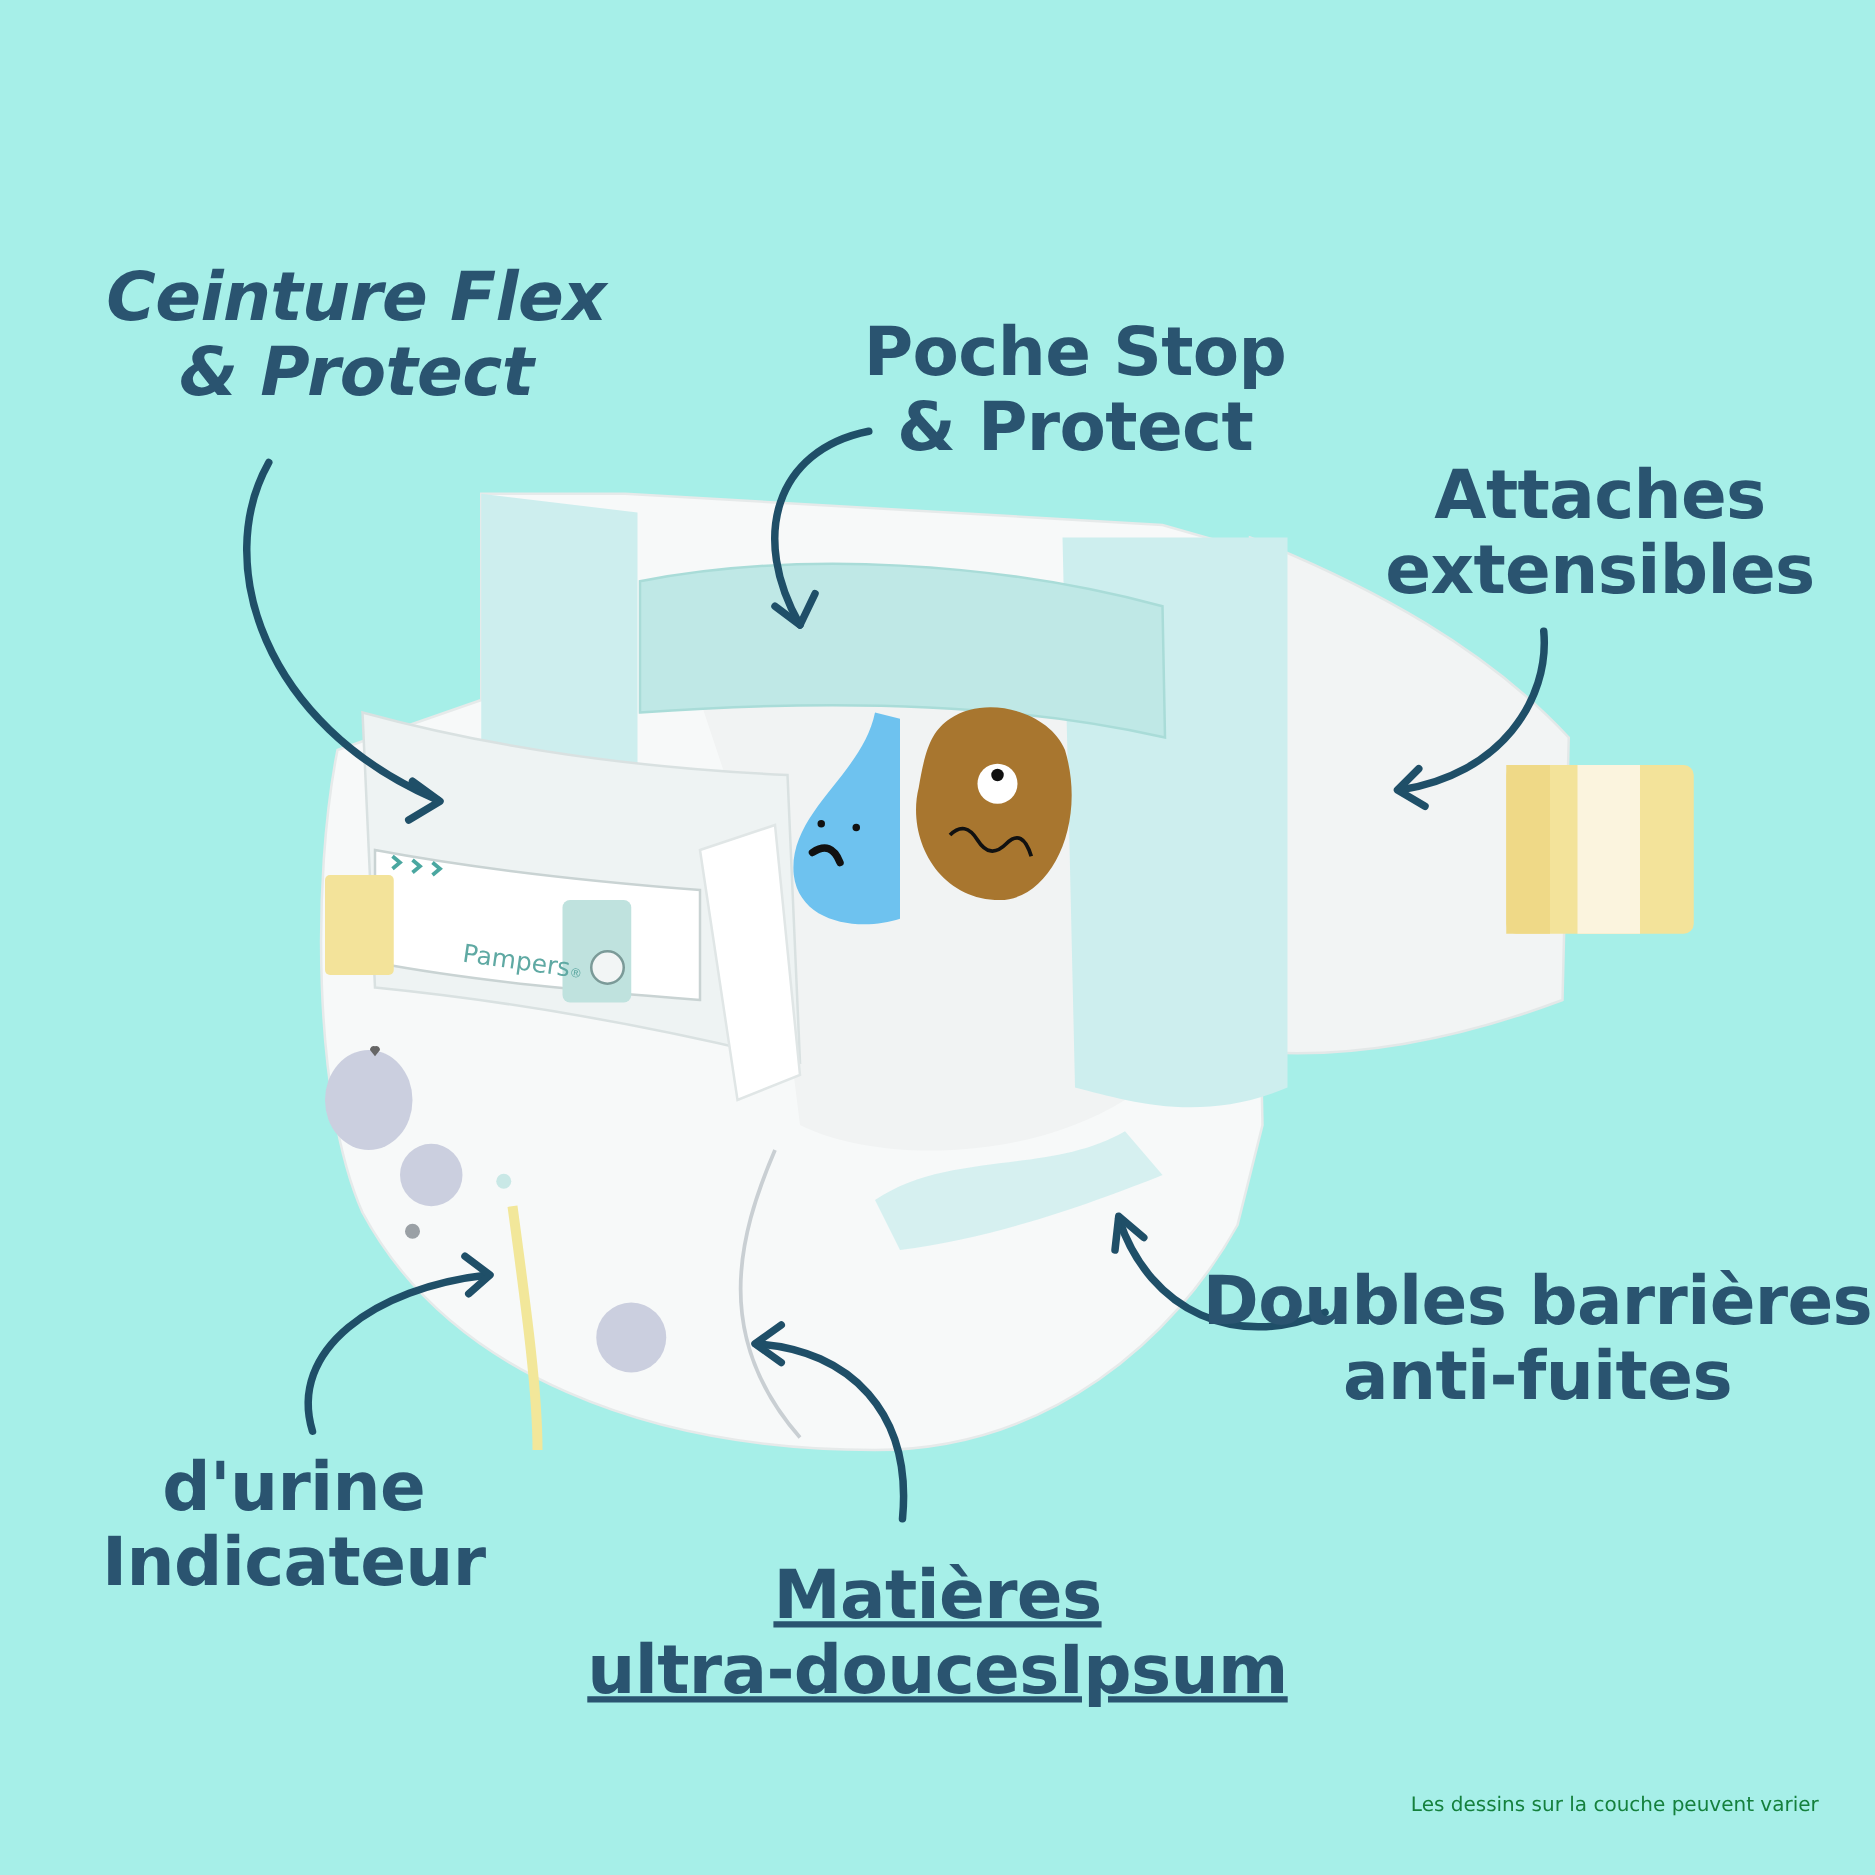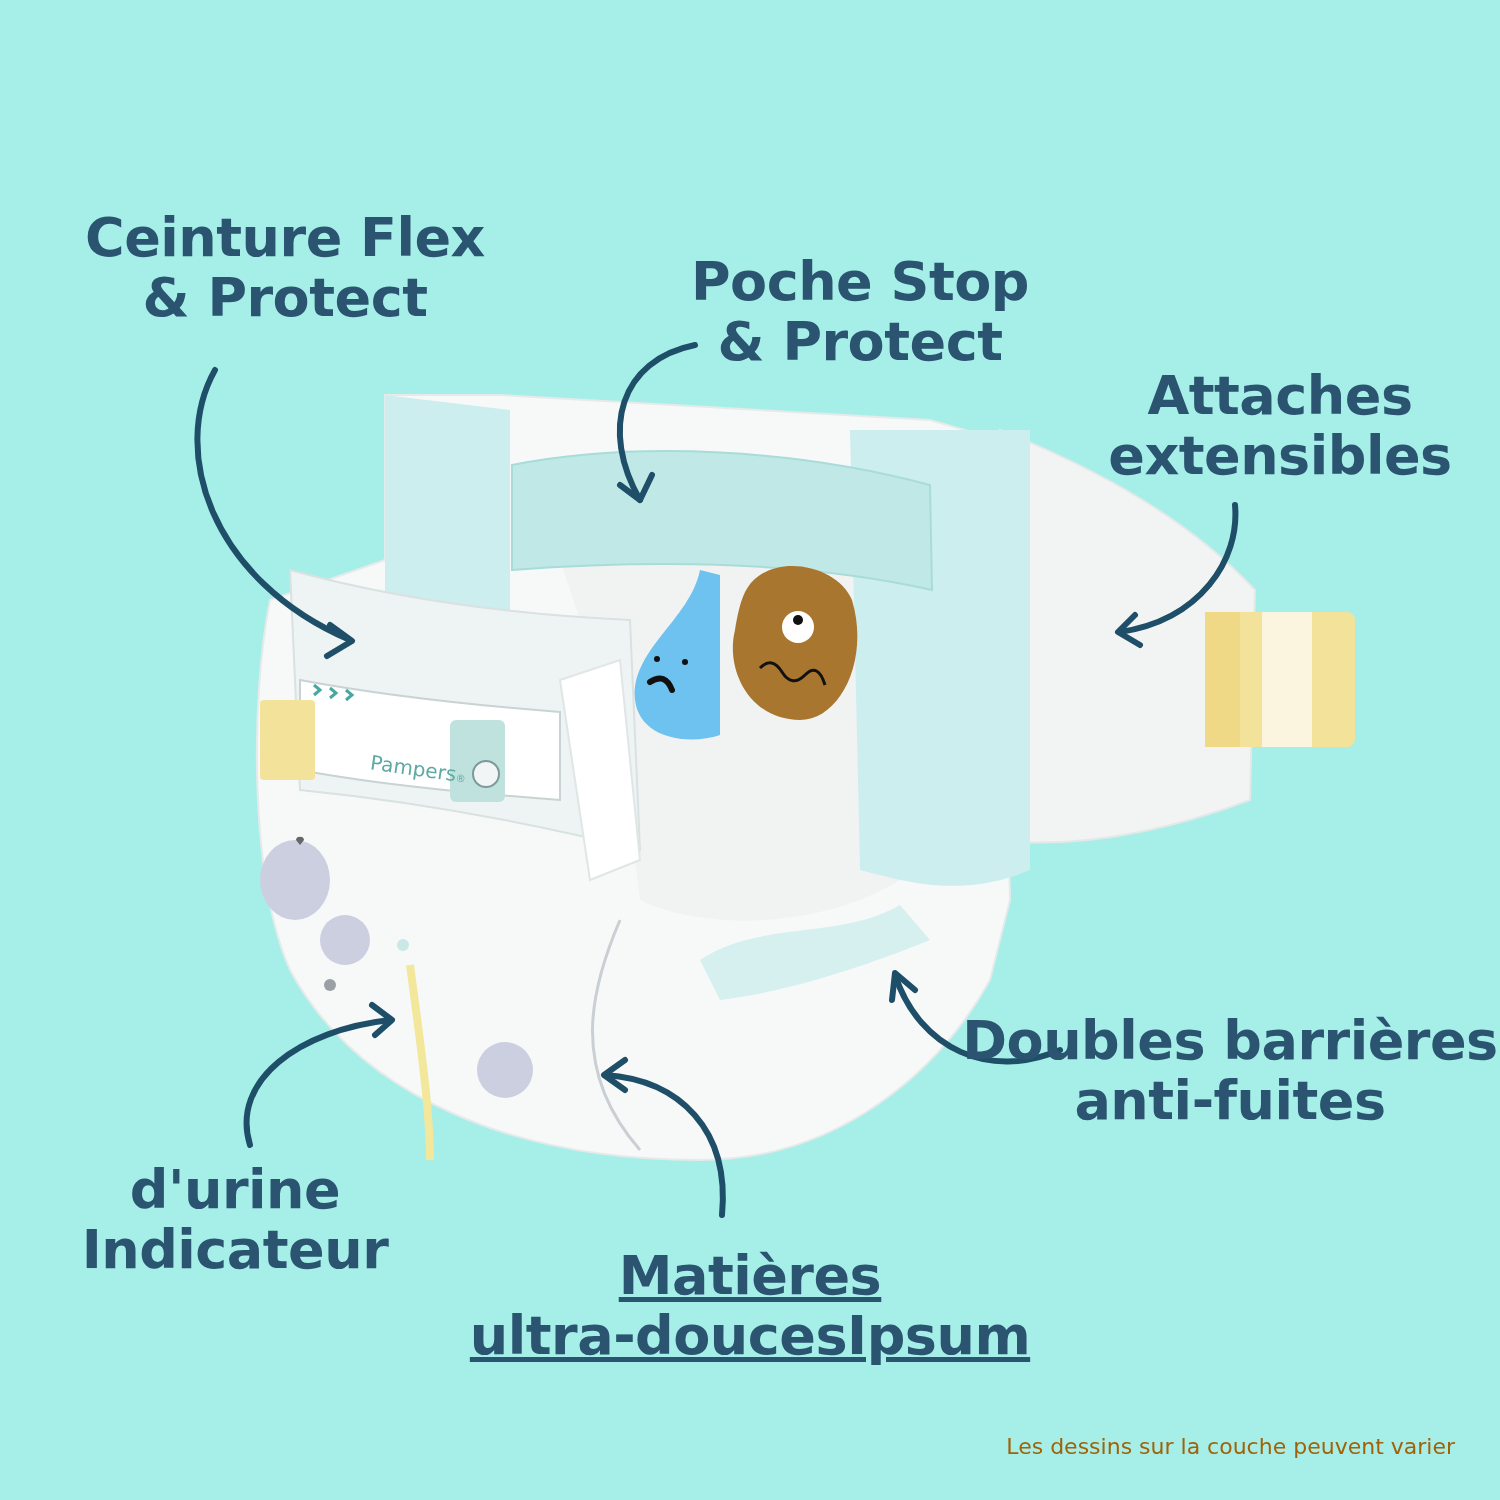--- a/index.html
+++ b/index.html
@@ -16,22 +16,22 @@
     font-weight: bold;
     font-size: 54px;
     line-height: 60px;
     text-align: center;
     letter-spacing: -0.5px;
   }
   .label span { display: block; white-space: nowrap; }
   .footnote {
     position: absolute;
     right: 45px; top: 1434px;
-    color: #a16207;
-    font-size: 22px;
+    color: #15803d;
+    font-size: 16px;
     font-family: "DejaVu Sans", sans-serif;
   }
   svg.art { position: absolute; left: 0; top: 0; }
   .brand {
     position: absolute; left: 370px; top: 757px;
     font-family: "DejaVu Sans", sans-serif;
     font-size: 20px; color: #5fa9a3;
     transform: rotate(8deg);
   }
 </style>
@@ -109,21 +109,21 @@
       <path d="M372 1005 L392 1020 L375 1035"></path>
       <path d="M722 1215 C730 1130 680 1080 605 1075"></path>
       <path d="M625 1060 L604 1075 L625 1090"></path>
     </g>
   </svg>
 
   <div class="brand">
     <span>Pampers</span><span style="font-size:10px">®</span>
   </div>
 
-  <div class="label" style="left:80px; top:208px; width:410px;">
+  <div class="label" style="left:80px; top:208px; width:410px;font-style:italic;">
     <span>Ceinture Flex</span>
     <span>&amp; Protect</span>
   </div>
 
   <div class="label" style="left:670px; top:212px; width:380px;margin-top:40px;">
     <span>Poche Stop</span>
     <span>&amp; Protect</span>
   </div>
 
   <div class="label" style="left:1100px; top:366px; width:360px;">

